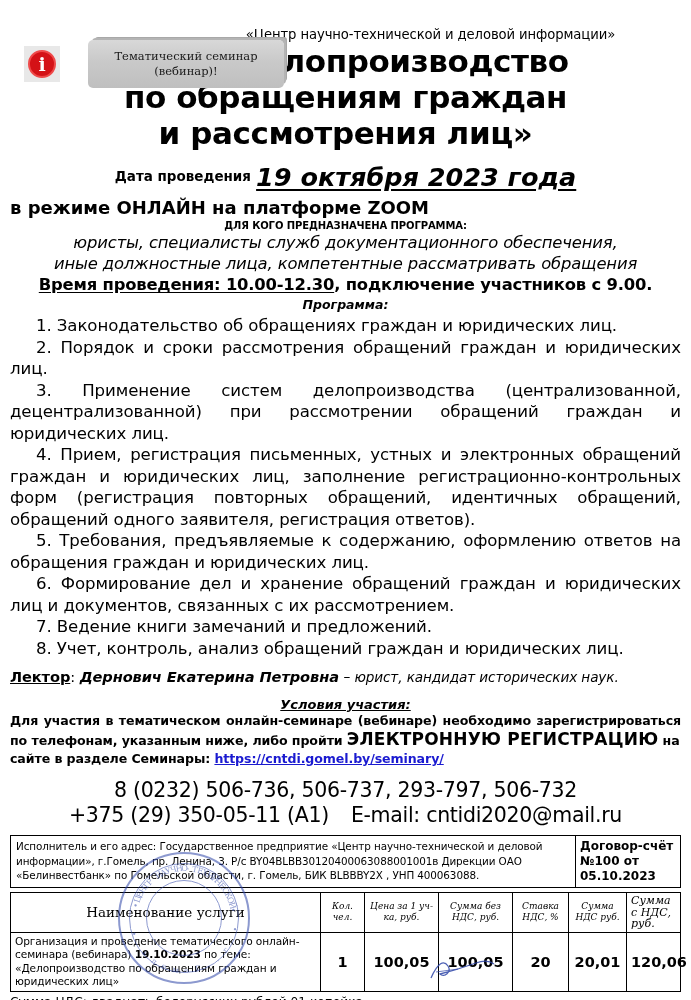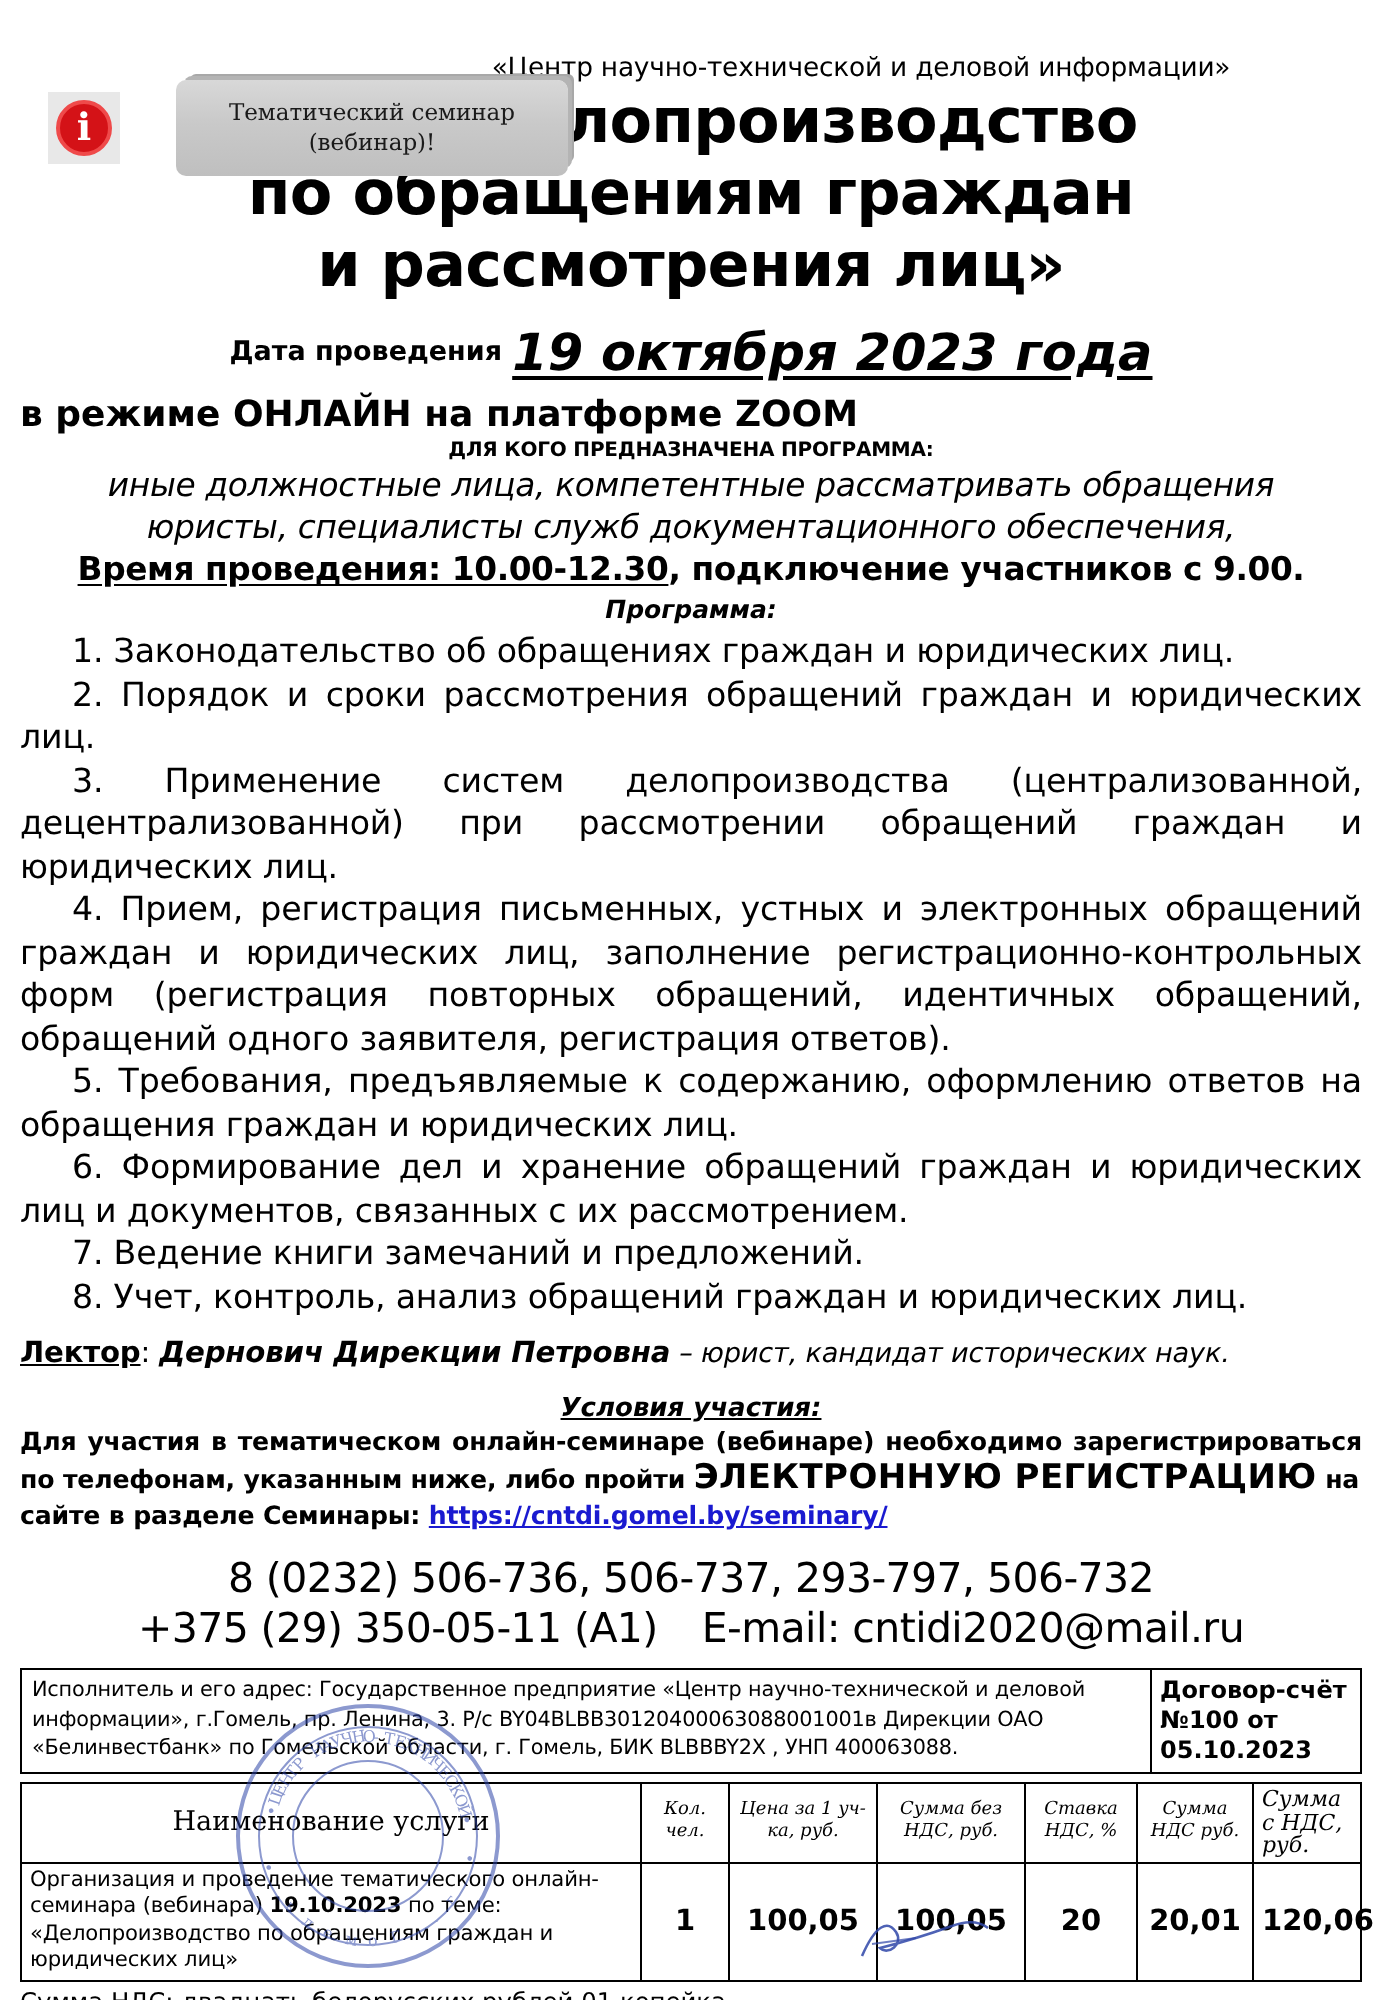--- a/index.html
+++ b/index.html
@@ -358,41 +358,41 @@
   </div>
 
   <div class="date-line">
     <span class="date-label">Дата проведения</span>
     <span class="date-value">19 октября 2023 года</span>
   </div>
 
   <div class="mode-line">в режиме ОНЛАЙН на платформе ZOOM</div>
   <div class="audience-label">ДЛЯ КОГО ПРЕДНАЗНАЧЕНА ПРОГРАММА:</div>
   <div class="audience-text">
+    <div>юристы, специалисты служб документационного обеспечения,</div>
     <div>иные должностные лица, компетентные рассматривать обращения</div>
-    <div>юристы, специалисты служб документационного обеспечения,</div>
   </div>
   <div class="time-line">
     <u>Время проведения: 10.00-12.30</u><span>, подключение участников с 9.00.</span>
   </div>
   <div class="program-label">Программа:</div>
 
   <div class="program-list">
     <p class="program-item">1. Законодательство об обращениях граждан и юридических лиц.</p>
     <p class="program-item">2. Порядок и сроки рассмотрения обращений граждан и юридических лиц.</p>
     <p class="program-item">3. Применение систем делопроизводства (централизованной, децентрализованной) при рассмотрении обращений граждан и юридических лиц.</p>
     <p class="program-item">4. Прием, регистрация письменных, устных и электронных обращений граждан и юридических лиц, заполнение регистрационно-контрольных форм (регистрация повторных обращений, идентичных обращений, обращений одного заявителя, регистрация ответов).</p>
     <p class="program-item">5. Требования, предъявляемые к содержанию, оформлению ответов на обращения граждан и юридических лиц.</p>
     <p class="program-item">6. Формирование дел и хранение обращений граждан и юридических лиц и документов, связанных с их рассмотрением.</p>
     <p class="program-item noj">7. Ведение книги замечаний и предложений.</p>
     <p class="program-item noj">8. Учет, контроль, анализ обращений граждан и юридических лиц.</p>
   </div>
 
   <div class="lector">
-    <span class="lbl">Лектор</span><span>: </span><span class="name">Дернович Дирекции Петровна</span>
+    <span class="lbl">Лектор</span><span>: </span><span class="name">Дернович Екатерина Петровна</span>
     <span class="role">– юрист, кандидат исторических наук.</span>
   </div>
 
   <div class="cond-title">Условия участия:</div>
   <div class="cond-text">
     <span>Для участия в тематическом онлайн-семинаре (вебинаре) необходимо зарегистрироваться по телефонам, указанным ниже, либо пройти</span>
     <span class="big">ЭЛЕКТРОННУЮ РЕГИСТРАЦИЮ</span>
     <span>на</span>
     <div class="last">
       <span>сайте в разделе Семинары:</span>

